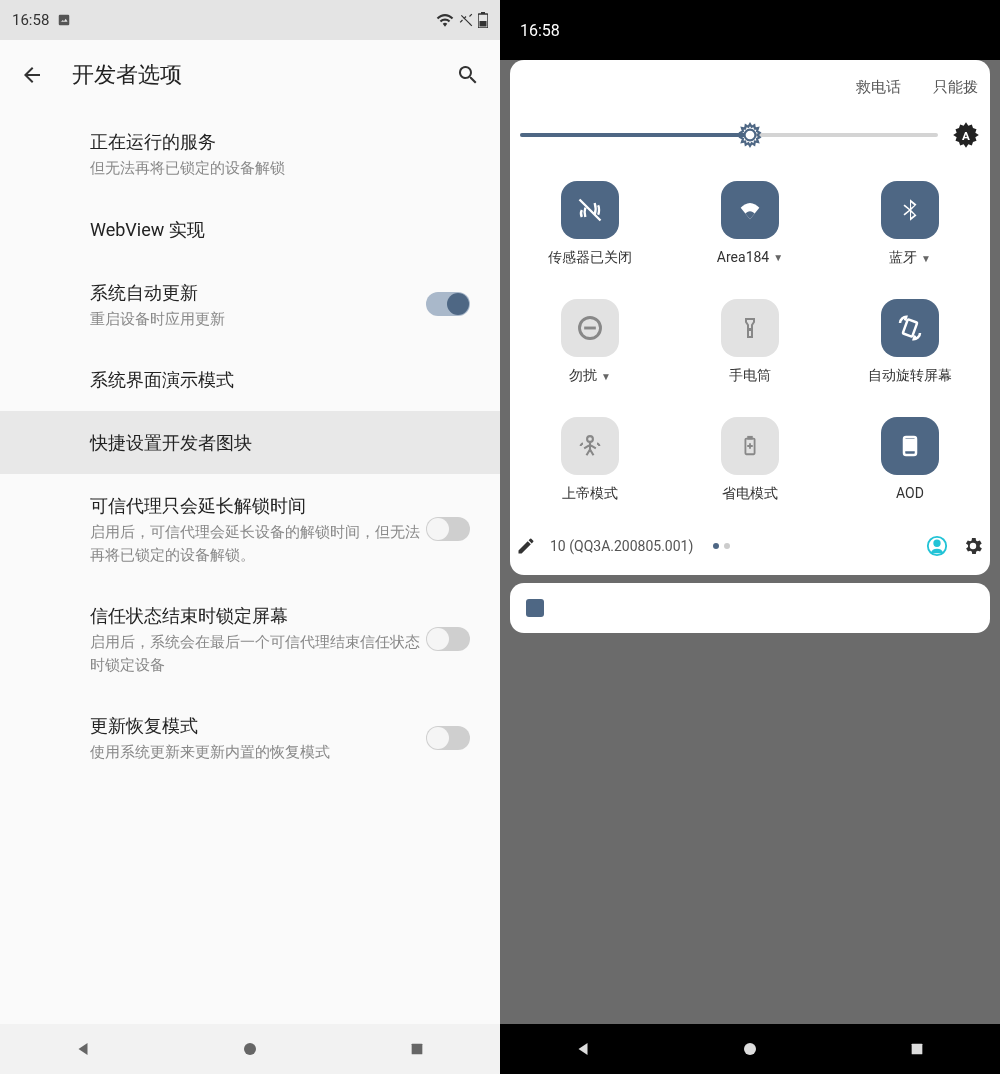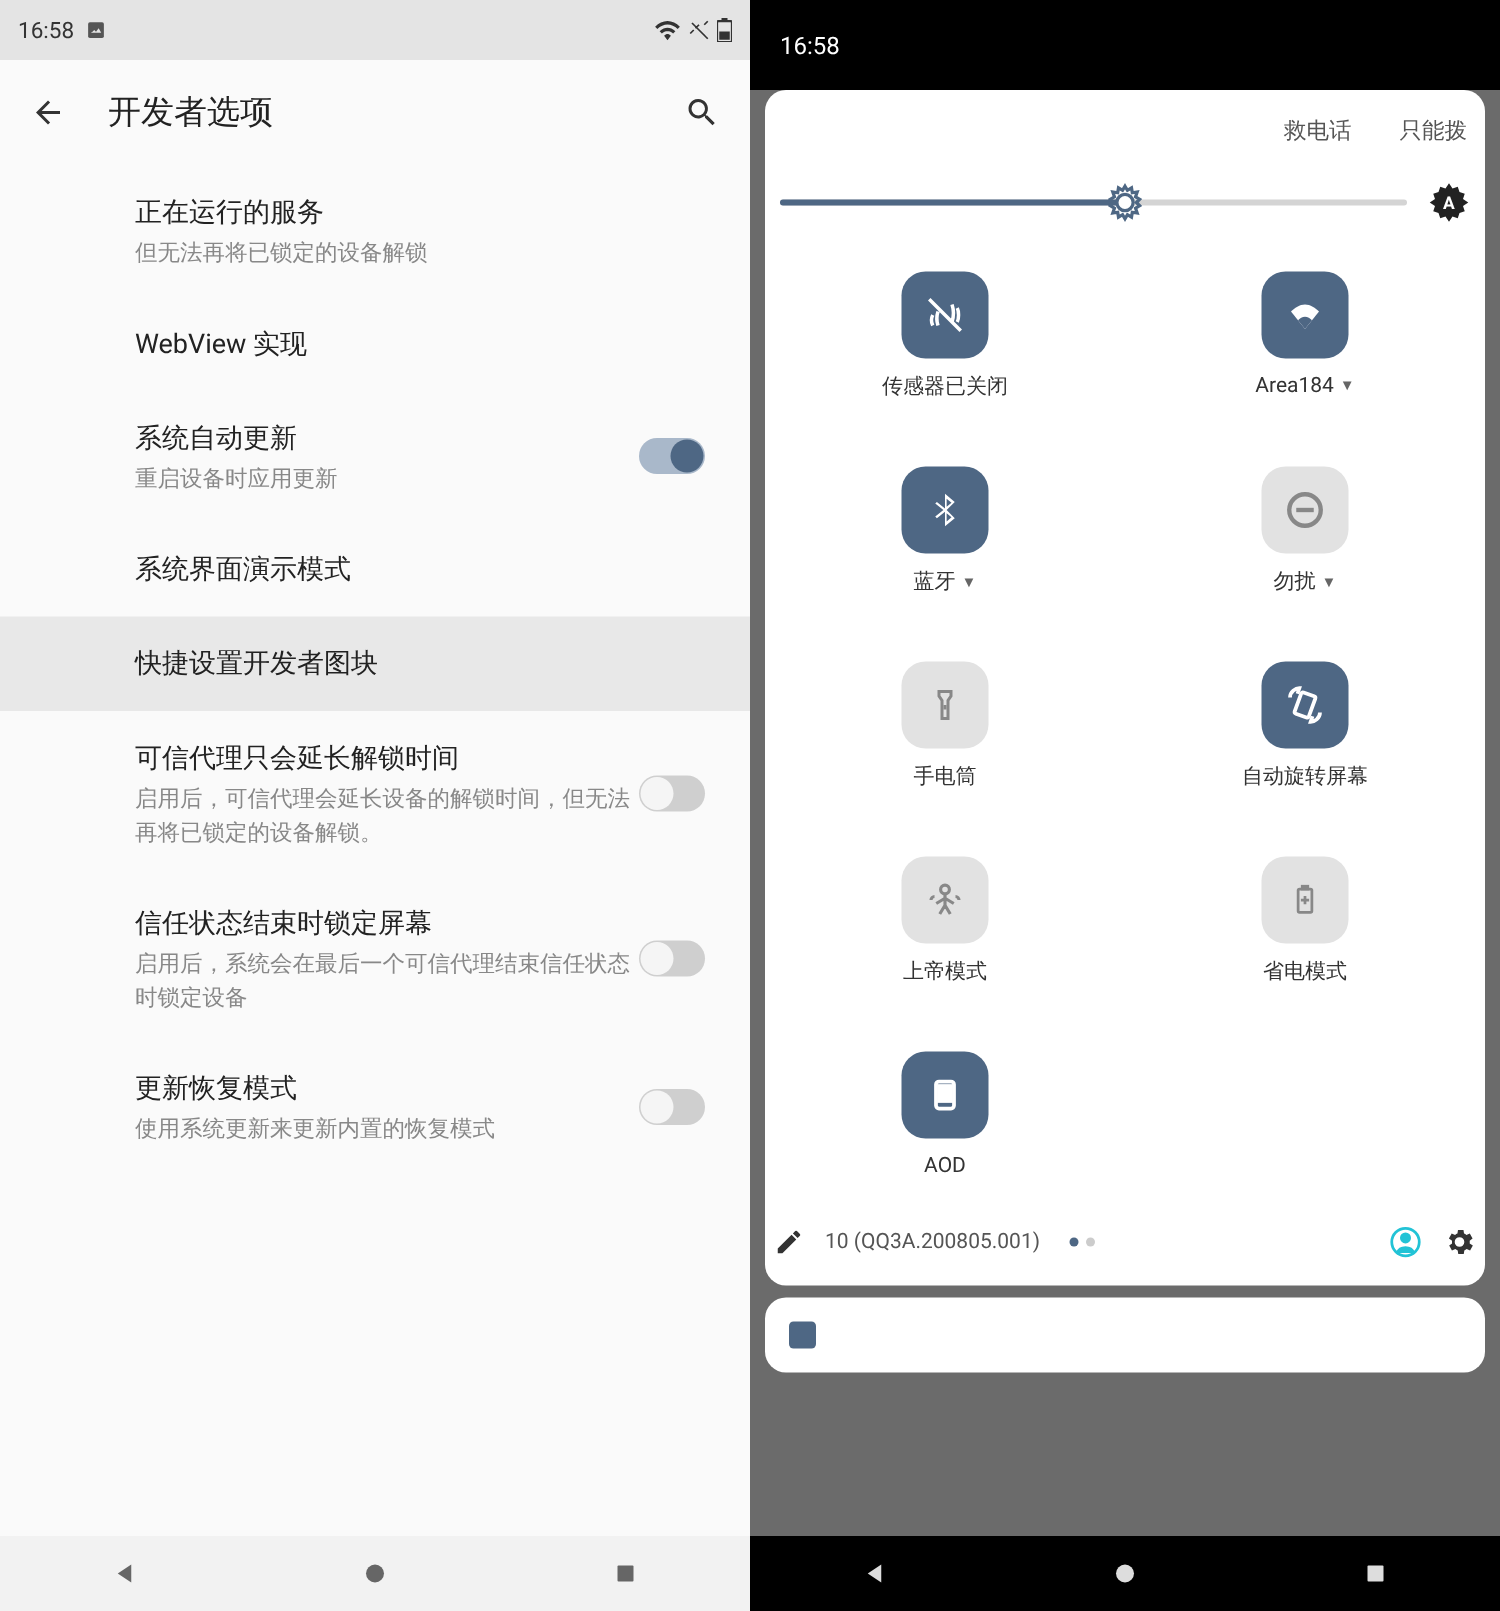--- a/index.html
+++ b/index.html
@@ -36,21 +36,21 @@
 
 
 .statusbar-r { height: 60px; background: #000; display: flex; align-items: center; padding: 0 20px; color: #fff; font-size: 16px; }
 .qs-panel { margin: 0 10px; background: #fff; border-radius: 14px; padding: 14px 0 10px; }
 .qs-top-links { display: flex; justify-content: flex-end; gap: 32px; font-size: 15px; color: #555; padding: 4px 12px 18px; }
 .brightness-row { display: flex; align-items: center; gap: 14px; padding: 6px 10px 22px; }
 .bslider { flex: 1; height: 4px; background: #d4d4d4; border-radius: 2px; position: relative; }
 .bslider .fill { position: absolute; left: 0; top: 0; height: 100%; width: 55%; background: #4e6784; border-radius: 2px; }
 .bslider .thumb { position: absolute; left: 55%; top: 50%; transform: translate(-50%, -50%); }
 .auto-badge { width: 28px; height: 28px; }
-.qs-grid { display: grid; grid-template-columns: repeat(2, 1fr); row-gap: 44px; padding: 10px 0 20px; }
+.qs-grid { display: grid; grid-template-columns: repeat(3, 1fr); row-gap: 32px; padding: 10px 0 20px; }
 .qs-tile { display: flex; flex-direction: column; align-items: center; gap: 10px; }
 .tile-icon { width: 58px; height: 58px; border-radius: 16px; display: flex; align-items: center; justify-content: center; color: #fff; }
 .tile-icon.active { background: #4e6784; }
 .tile-icon.inactive { background: #e2e2e2; color: #888; }
 .tile-label { font-size: 14px; color: #333; display: flex; align-items: center; gap: 4px; }
 .chev { font-size: 10px; color: #666; }
 .qs-footer { display: flex; align-items: center; gap: 14px; padding: 12px 6px 8px; font-size: 14px; color: #555; }
 .qs-footer .build { flex: 0 0 auto; }
 .dots { flex: 1; display: flex; gap: 5px; margin-left: 6px; }
 .dot { width: 6px; height: 6px; border-radius: 50%; background: #ccc; }

